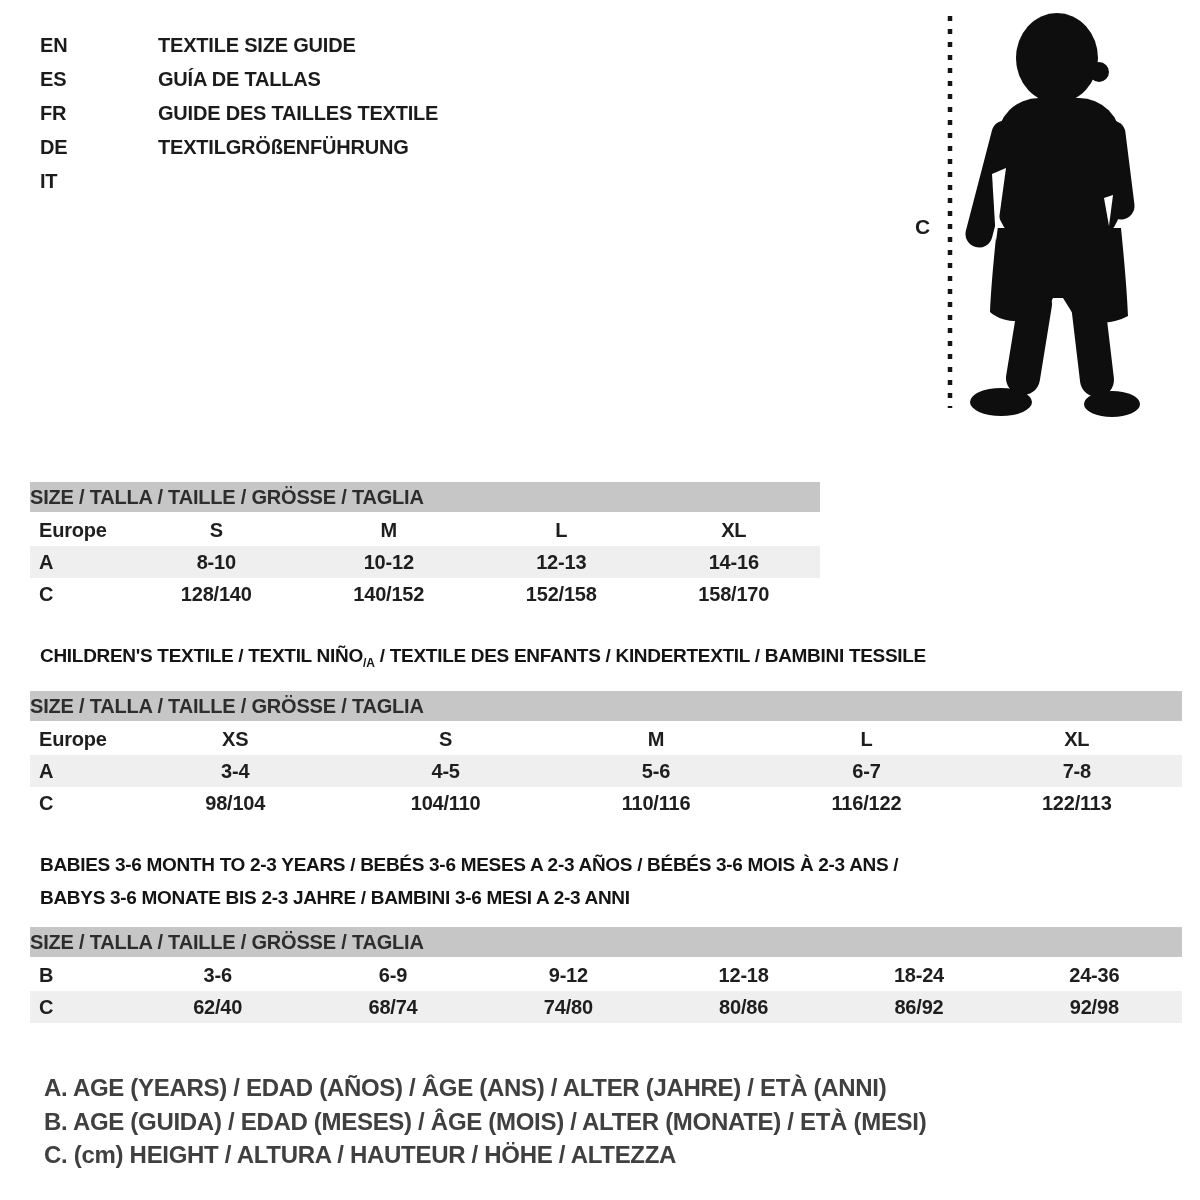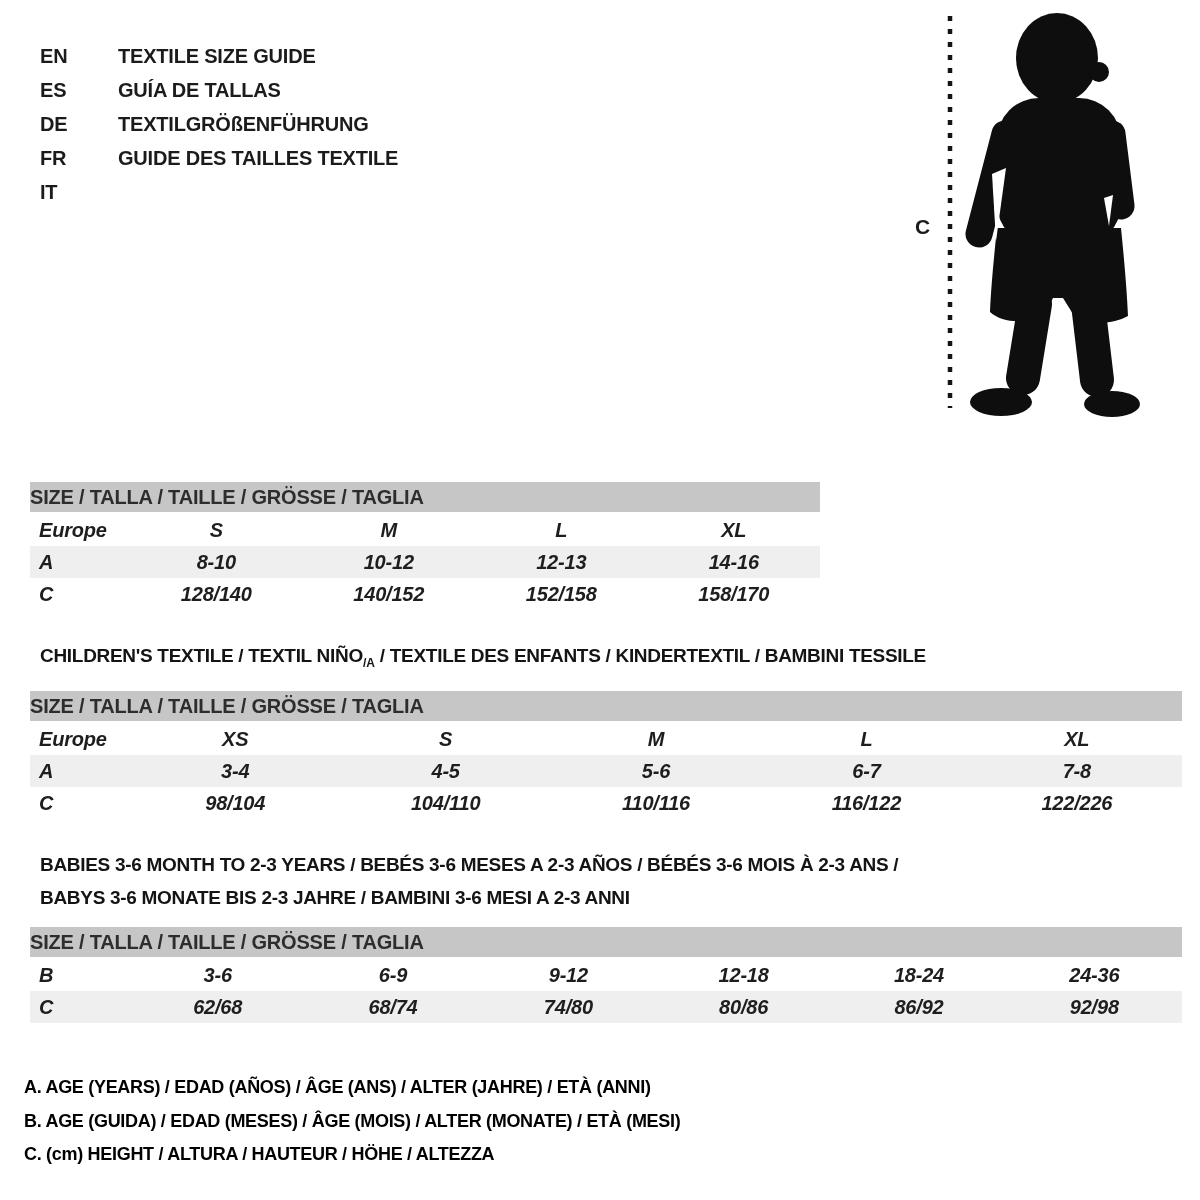--- a/index.html
+++ b/index.html
@@ -8,64 +8,64 @@
     width:1200px; height:1200px;
     font-family:"Liberation Sans", sans-serif;
     color:#1b1b1b;
   }
   .stage {
     position:relative; width:1200px; height:1200px;
     background:#ffffff; overflow:hidden; font-weight:700;
   }
   
   .lang { position:absolute; left:40px; top:34px; font-size:20px; letter-spacing:-0.2px; }
-  .lang-row { display:flex; height:34px; align-items:flex-end; white-space:nowrap; }
+  .lang-row { display:flex; height:34px; align-items:flex-start; white-space:nowrap;gap:40px; }
   .lang-code { width:78px; }
   
   .fig-svg { position:absolute; left:935px; top:6px; }
   .c-label { position:absolute; left:915px; top:215px; font-size:21px; }
   
   .sec-h { position:absolute; left:40px; font-size:19px; letter-spacing:-0.3px; color:#141414; white-space:nowrap; }
   .sec-h .sm-sub { font-size:12px; vertical-align:-5px; letter-spacing:0; }
   .sec-h.two-line { line-height:33px; }
   
   .size-table { position:absolute; left:30px; }
   .bar {
     height:30px; line-height:30px; background:#c6c6c6;
     font-size:20px; color:#2d2d2d;
     letter-spacing:-0.2px; margin-bottom:2px;
   }
-  .t-row { display:flex; height:32px; align-items:center; font-size:20px; letter-spacing:-0.2px; color:#1e1e1e;font-style:italic; }
+  .t-row { display:flex; height:32px; align-items:center; font-size:20px; letter-spacing:-0.2px; color:#1e1e1e; }
   .t-row.shaded { background:#efefef; }
   .t-lbl { width:100px; padding-left:9px; }
   .t-cell { flex:1; text-align:center; }
   
-  .legend { position:absolute; left:24px; top:1071px; font-size:18px; line-height:33.5px; letter-spacing:-0.3px; color:#000000; white-space:nowrap; }
+  .legend { position:absolute; left:44px; top:1071px; font-size:24px; line-height:33.5px; letter-spacing:-0.3px; color:#404040; white-space:nowrap; }
 </style>
 </head>
 <body>
 
 <div class="stage">
 
   <div class="lang">
     <div class="lang-row">
       <span class="lang-code">EN</span>
       <span class="lang-title">TEXTILE SIZE GUIDE</span>
     </div>
     <div class="lang-row">
       <span class="lang-code">ES</span>
       <span class="lang-title">GUÍA DE TALLAS</span>
     </div>
     <div class="lang-row">
+      <span class="lang-code">FR</span>
+      <span class="lang-title">GUIDE DES TAILLES TEXTILE</span>
+    </div>
+    <div class="lang-row">
       <span class="lang-code">DE</span>
       <span class="lang-title">TEXTILGRÖßENFÜHRUNG</span>
-    </div>
-    <div class="lang-row">
-      <span class="lang-code">FR</span>
-      <span class="lang-title">GUIDE DES TAILLES TEXTILE</span>
     </div>
     <div class="lang-row">
       <span class="lang-code">IT</span>
     </div>
   </div>
 
   <svg class="fig-svg" width="215" height="412" viewBox="0 0 215 412">
     <line x1="15" y1="10" x2="15" y2="402" stroke="#141414" stroke-width="4.5" stroke-dasharray="5 8"></line>
     <g fill="#0e0e0e">
       <ellipse cx="122" cy="52" rx="41" ry="45"></ellipse>
@@ -129,42 +129,42 @@
       <div class="t-cell">5-6</div>
       <div class="t-cell">6-7</div>
       <div class="t-cell">7-8</div>
     </div>
     <div class="t-row">
       <div class="t-lbl">C</div>
       <div class="t-cell">98/104</div>
       <div class="t-cell">104/110</div>
       <div class="t-cell">110/116</div>
       <div class="t-cell">116/122</div>
-      <div class="t-cell">122/226</div>
+      <div class="t-cell">122/113</div>
     </div>
   </div>
 
   <div class="sec-h two-line" style="top:848px">
     <div>BABIES 3-6 MONTH TO 2-3 YEARS / BEBÉS 3-6 MESES A 2-3 AÑOS / BÉBÉS 3-6 MOIS À 2-3 ANS /</div>
     <div>BABYS 3-6 MONATE BIS 2-3 JAHRE / BAMBINI 3-6 MESI A 2-3 ANNI</div>
   </div>
   <div class="size-table" style="top:927px;width:1152px">
     <div class="bar">SIZE / TALLA / TAILLE / GRÖSSE / TAGLIA</div>
     <div class="t-row">
       <div class="t-lbl">B</div>
       <div class="t-cell">3-6</div>
       <div class="t-cell">6-9</div>
       <div class="t-cell">9-12</div>
       <div class="t-cell">12-18</div>
       <div class="t-cell">18-24</div>
       <div class="t-cell">24-36</div>
     </div>
     <div class="t-row shaded">
       <div class="t-lbl">C</div>
-      <div class="t-cell">62/68</div>
+      <div class="t-cell">62/40</div>
       <div class="t-cell">68/74</div>
       <div class="t-cell">74/80</div>
       <div class="t-cell">80/86</div>
       <div class="t-cell">86/92</div>
       <div class="t-cell">92/98</div>
     </div>
   </div>
 
   <div class="legend">
     <div>A. AGE (YEARS) / EDAD (AÑOS) / ÂGE (ANS) / ALTER (JAHRE) / ETÀ (ANNI)</div>

